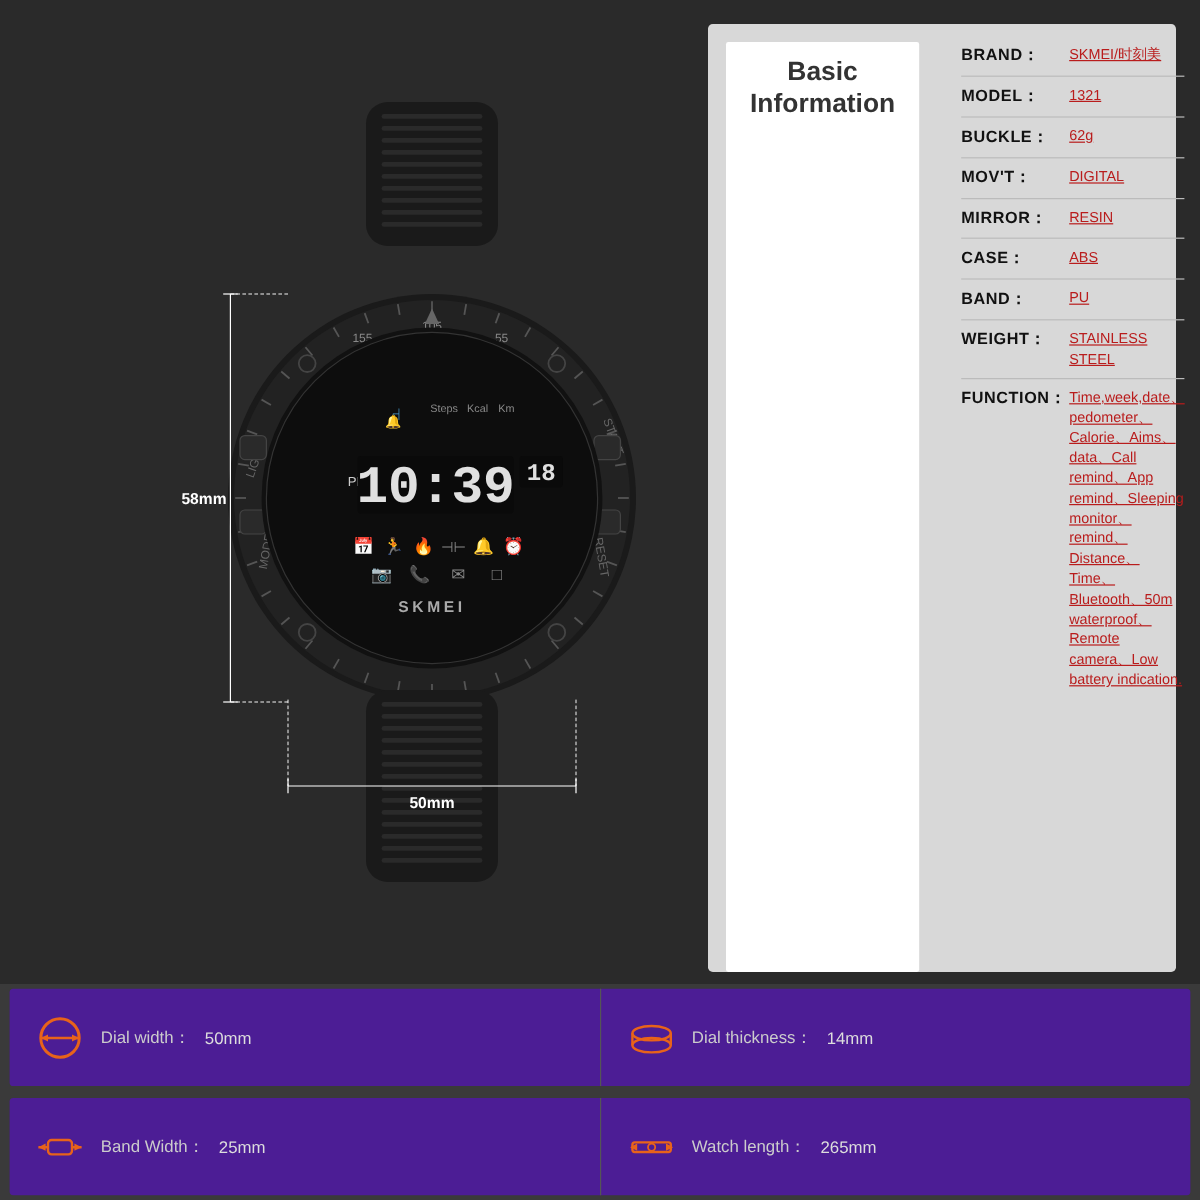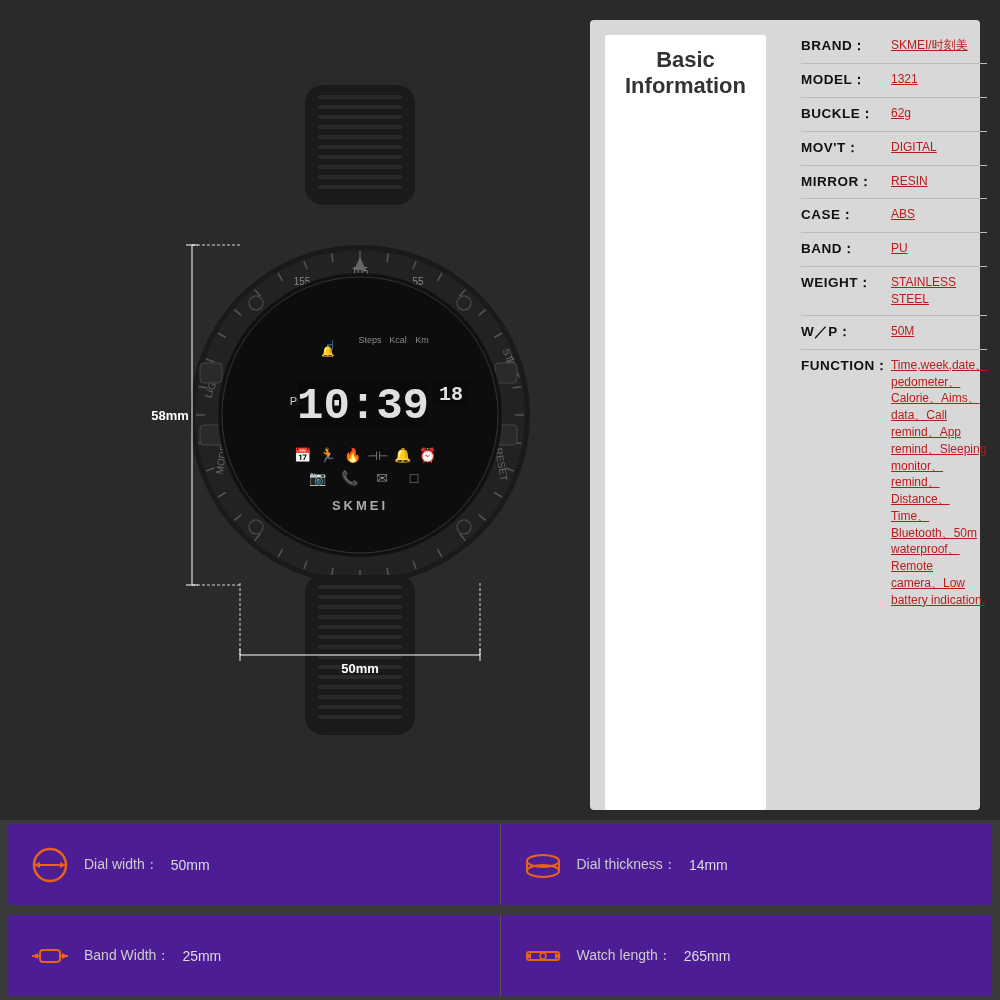--- a/index.html
+++ b/index.html
@@ -334,24 +334,20 @@
           </div>
           <div class="info-row">
             <span class="info-label">BAND：</span>
             <span class="info-value">PU</span>
           </div>
           <div class="info-row">
             <span class="info-label">WEIGHT：</span>
             <span class="info-value">STAINLESS STEEL</span>
           </div>
           <div class="info-row">
-            <span class="info-label">W／P：</span>
-            <span class="info-value">50M</span>
-          </div>
-          <div class="info-row">
             <span class="info-label">FUNCTION：</span>
             <span class="info-value">Time,week,date、pedometer、Calorie、Aims、data、Call remind、App remind、Sleeping monitor、remind、Distance、Time、Bluetooth、50m waterproof、Remote camera、Low battery indication.</span>
           </div>
         </div>
     </div>
 
   </div>
 
   <div class="bottom-section">
 

